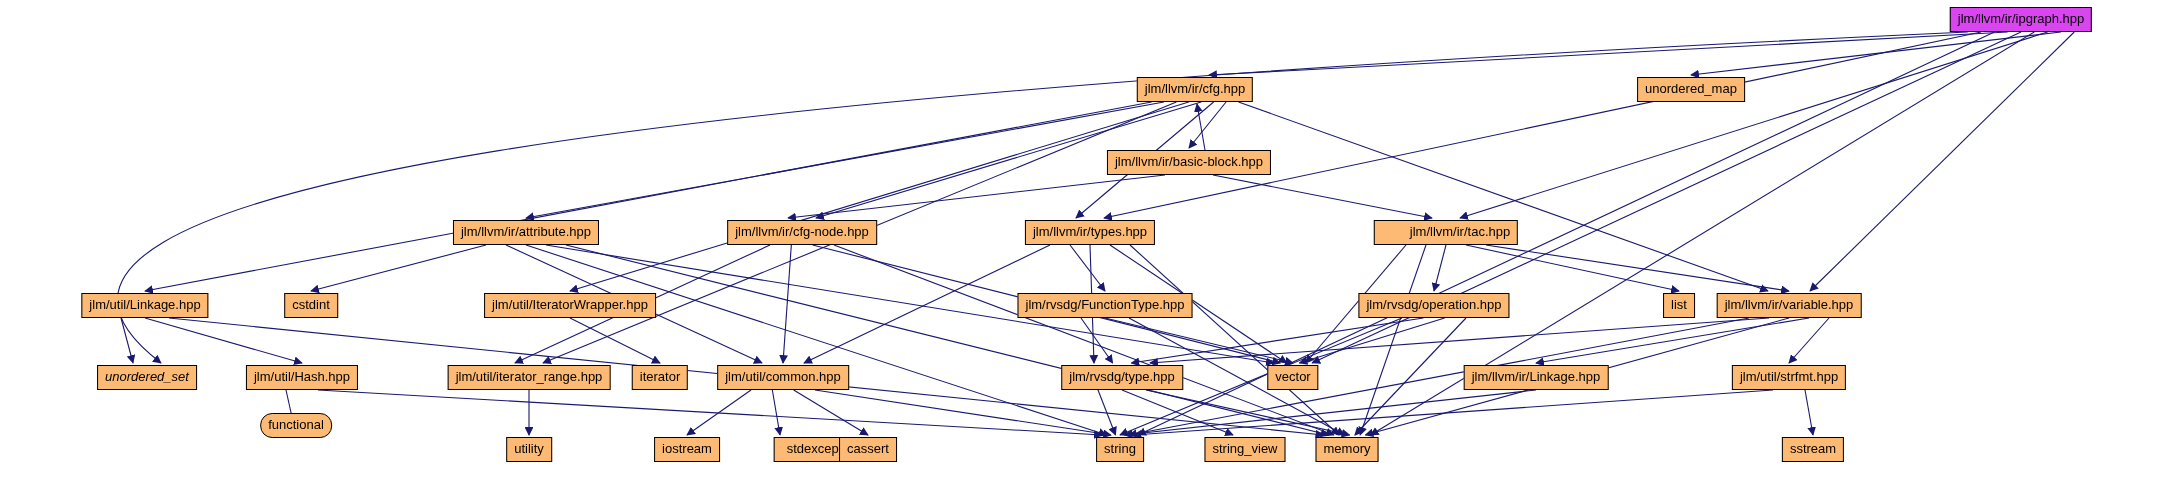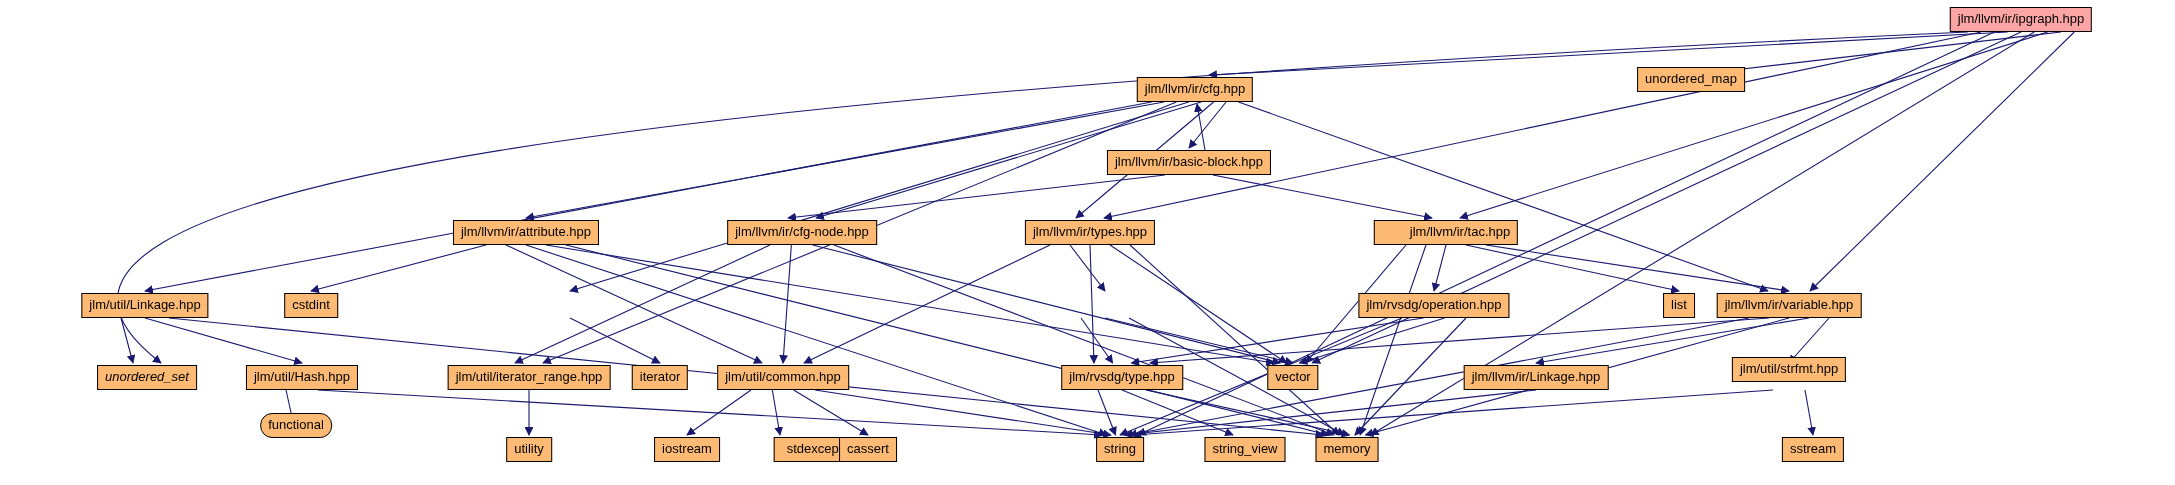--- a/index.html
+++ b/index.html
@@ -19,21 +19,21 @@
     background: #fdba74;
     border: 1px solid #000000;
     padding: 3px 7px 4px 7px;
     font-size: 13px;
     line-height: 1.2;
     color: #000000;
     white-space: nowrap;
     z-index: 2;
     cursor: pointer;
   }
-  .node.root { background: #fca5a5; cursor: default; }
+  .node.root { background: #d946ef; cursor: default; }
   .edge { fill: none; stroke: #191970; stroke-width: 1.1; }
 </style>
 </head>
 <body>
 
 <div class="stage">
   <svg width="2175" height="485" viewBox="0 0 2175 485">
     <defs>
       <marker id="arrowhead" viewBox="0 0 10 10" refX="9" refY="5" markerWidth="8" markerHeight="8" orient="auto-start-reverse">
         <path d="M0,0 L10,5 L0,10 z" fill="#191970"></path>
@@ -103,40 +103,42 @@
       <path d="M1769,318 L1150,363" class="edge" stroke="#191970" marker-end="url(#arrowhead)"></path>
       <path d="M1809,318 L1536,363" class="edge" stroke="#191970" marker-end="url(#arrowhead)"></path>
       <path d="M1749,318 L1129,435" class="edge" stroke="#191970" marker-end="url(#arrowhead)"></path>
       <path d="M1789,318 L1365.375,435" class="edge" stroke="#191970" marker-end="url(#arrowhead)"></path>
       <path d="M1536,390 L1124.5,435" class="edge" stroke="#191970" marker-end="url(#arrowhead)"></path>
       <path d="M1805,390 L1813,435" class="edge" stroke="#191970" marker-end="url(#arrowhead)"></path>
       <path d="M1773,390 L1133.5,435" class="edge" stroke="#191970" marker-end="url(#arrowhead)"></path>
     </svg>
 <div class="node root" style="left: 2021px; top: 7px;">jlm/llvm/ir/ipgraph.hpp</div>
     <div class="node" style="left: 1195px; top: 77px;">jlm/llvm/ir/cfg.hpp</div>
-    <div class="node" style="left: 1691px; top: 67px;">unordered_map</div>
+    <div class="node" style="left: 1691px; top: 77px;">unordered_map</div>
     <div class="node" style="left: 1189px; top: 150px;">jlm/llvm/ir/basic-block.hpp</div>
     <div class="node" style="left: 526px; top: 220px;">jlm/llvm/ir/attribute.hpp</div>
     <div class="node" style="left: 802px; top: 220px;">jlm/llvm/ir/cfg-node.hpp</div>
     <div class="node" style="left: 1090px; top: 220px;">jlm/llvm/ir/types.hpp</div>
     <div class="node" style="left: 1446px; top: 220px; padding-left: 35px;">jlm/llvm/ir/tac.hpp</div>
     <div class="node" style="left: 145px; top: 293px;">jlm/util/Linkage.hpp</div>
     <div class="node" style="left: 311px; top: 293px;">cstdint</div>
+    <div class="node" style="left: 570px; top: 293px;">jlm/util/IteratorWrapper.hpp</div>
+    <div class="node" style="left: 1105px; top: 293px;">jlm/rvsdg/FunctionType.hpp</div>
     <div class="node" style="left: 1434px; top: 293px;">jlm/rvsdg/operation.hpp</div>
     <div class="node" style="left: 1679px; top: 293px;">list</div>
     <div class="node" style="left: 1789px; top: 293px;">jlm/llvm/ir/variable.hpp</div>
     <div class="node" style="left: 147px; top: 365px; font-style: italic;">unordered_set</div>
     <div class="node" style="left: 302px; top: 365px;">jlm/util/Hash.hpp</div>
     <div class="node" style="left: 529px; top: 365px;">jlm/util/iterator_range.hpp</div>
     <div class="node" style="left: 660px; top: 365px;">iterator</div>
     <div class="node" style="left: 783px; top: 365px;">jlm/util/common.hpp</div>
     <div class="node" style="left: 1122px; top: 365px;">jlm/rvsdg/type.hpp</div>
     <div class="node" style="left: 1293px; top: 365px;">vector</div>
     <div class="node" style="left: 1536px; top: 365px;">jlm/llvm/ir/Linkage.hpp</div>
-    <div class="node" style="left: 1789px; top: 357px;">jlm/util/strfmt.hpp</div>
+    <div class="node" style="left: 1789px; top: 365px;">jlm/util/strfmt.hpp</div>
     <div class="node" style="left: 296px; top: 413px; border-radius: 12px;">functional</div>
     <div class="node" style="left: 529px; top: 437px;">utility</div>
     <div class="node" style="left: 687px; top: 437px;">iostream</div>
     <div class="node" style="left: 812px; top: 437px; padding-left: 12px;">stdexcept</div>
     <div class="node" style="left: 868px; top: 437px;">cassert</div>
     <div class="node" style="left: 1120px; top: 437px;">string</div>
     <div class="node" style="left: 1233px; top: 437px; margin-left: 12px;">string_view</div>
     <div class="node" style="left: 1347px; top: 437px;">memory</div>
     <div class="node" style="left: 1813px; top: 437px;">sstream</div>
   </div>

